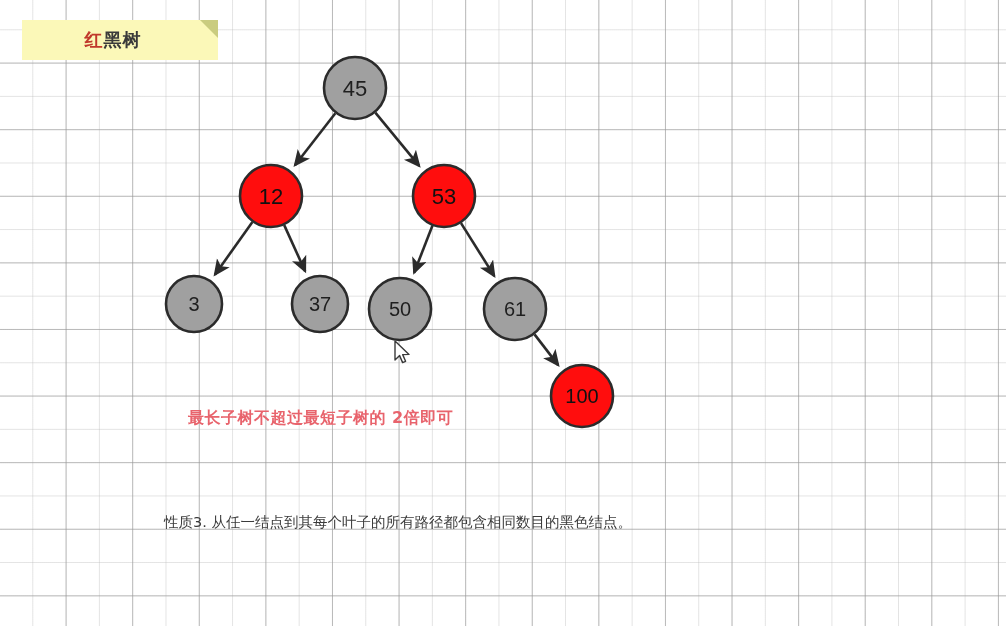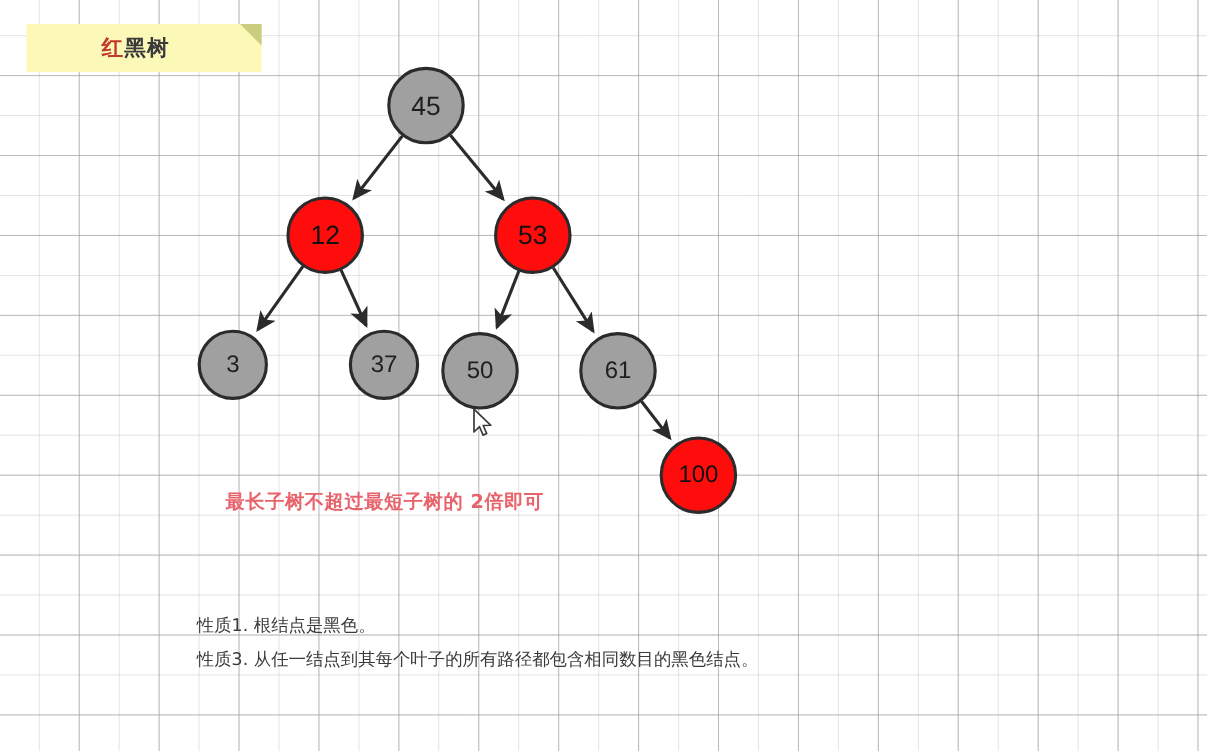--- a/index.html
+++ b/index.html
@@ -175,21 +175,20 @@
         <g>
           <circle cx="582" cy="396" r="31" fill="#FF0D0D" stroke="#2b2b2b" stroke-width="2.6"></circle>
           <text x="582" y="396" text-anchor="middle" dominant-baseline="central" font-family="&quot;Liberation Sans&quot;, &quot;DejaVu Sans&quot;, sans-serif" font-size="20" fill="#111111">100</text>
         </g>
       </g>
   </svg>
 
   <div id="note-text">最长子树不超过最短子树的  2倍即可</div>
 
   <div id="properties">
-    <span class="line">性质1. 根结点是黑色。</span>
     <span class="line">性质3. 从任一结点到其每个叶子的所有路径都包含相同数目的黑色结点。</span>
   </div>
 
   <svg id="cursor" viewBox="0 0 18 26" xmlns="http://www.w3.org/2000/svg" style="left: 394px; top: 340px;">
     <path d="M1,1 L1,20 L5.6,15.6 L8.6,22.6 L11.6,21.3 L8.7,14.6 L15,14.4 Z" fill="#ffffff" stroke="#3a3a3a" stroke-width="1.4" stroke-linejoin="round"></path>
   </svg>
 
 </div>
 
 </body></html>

